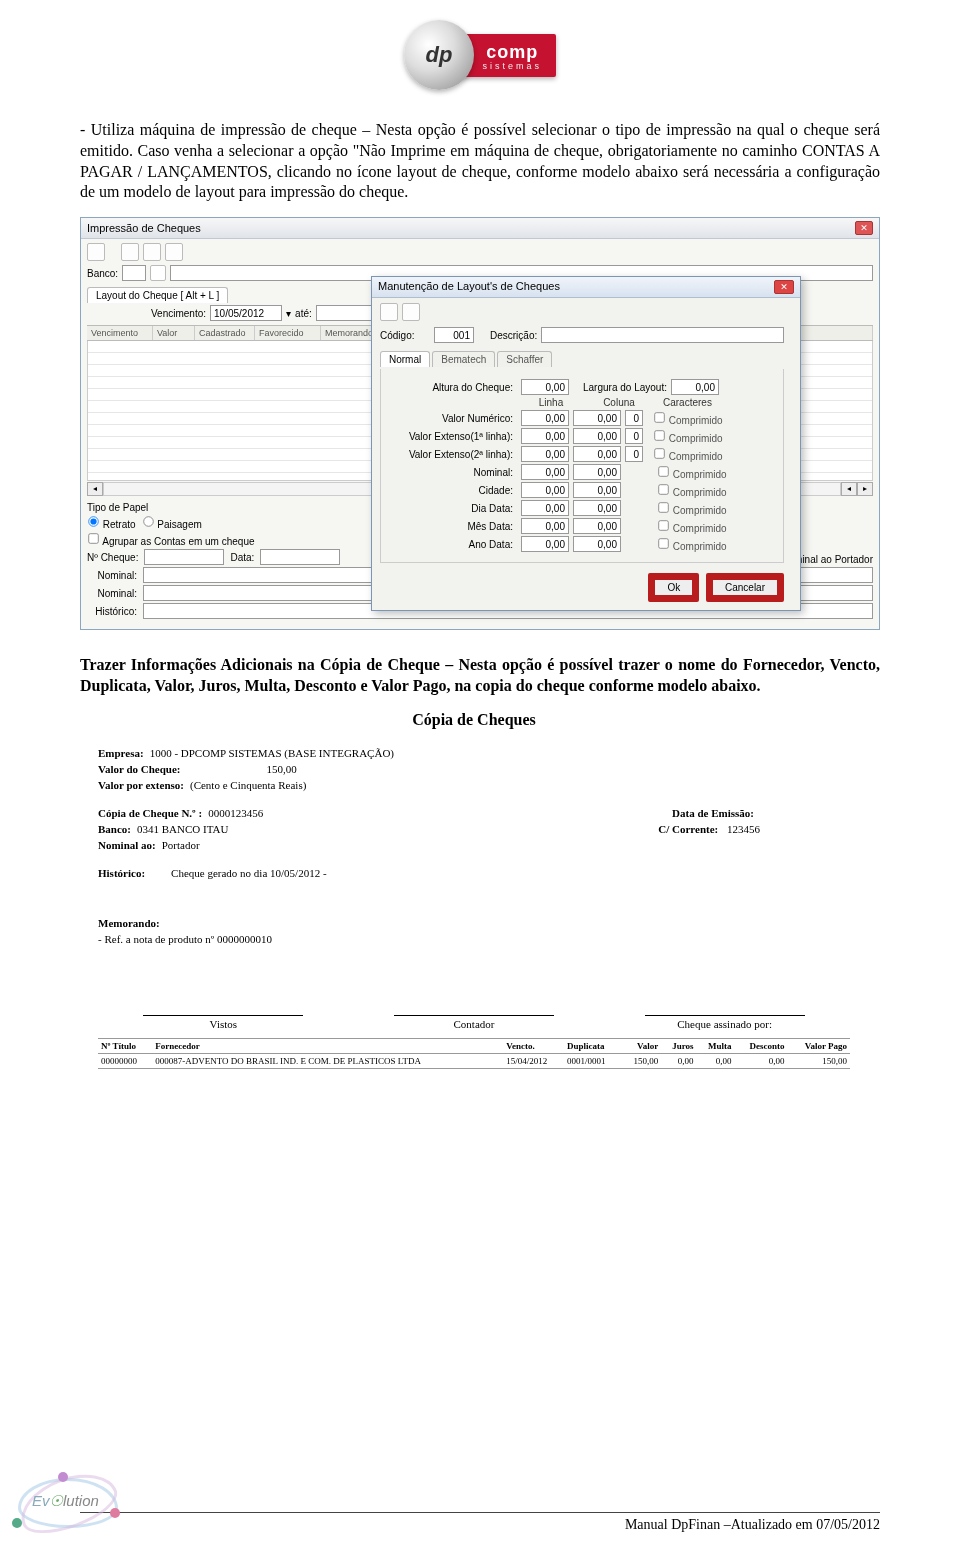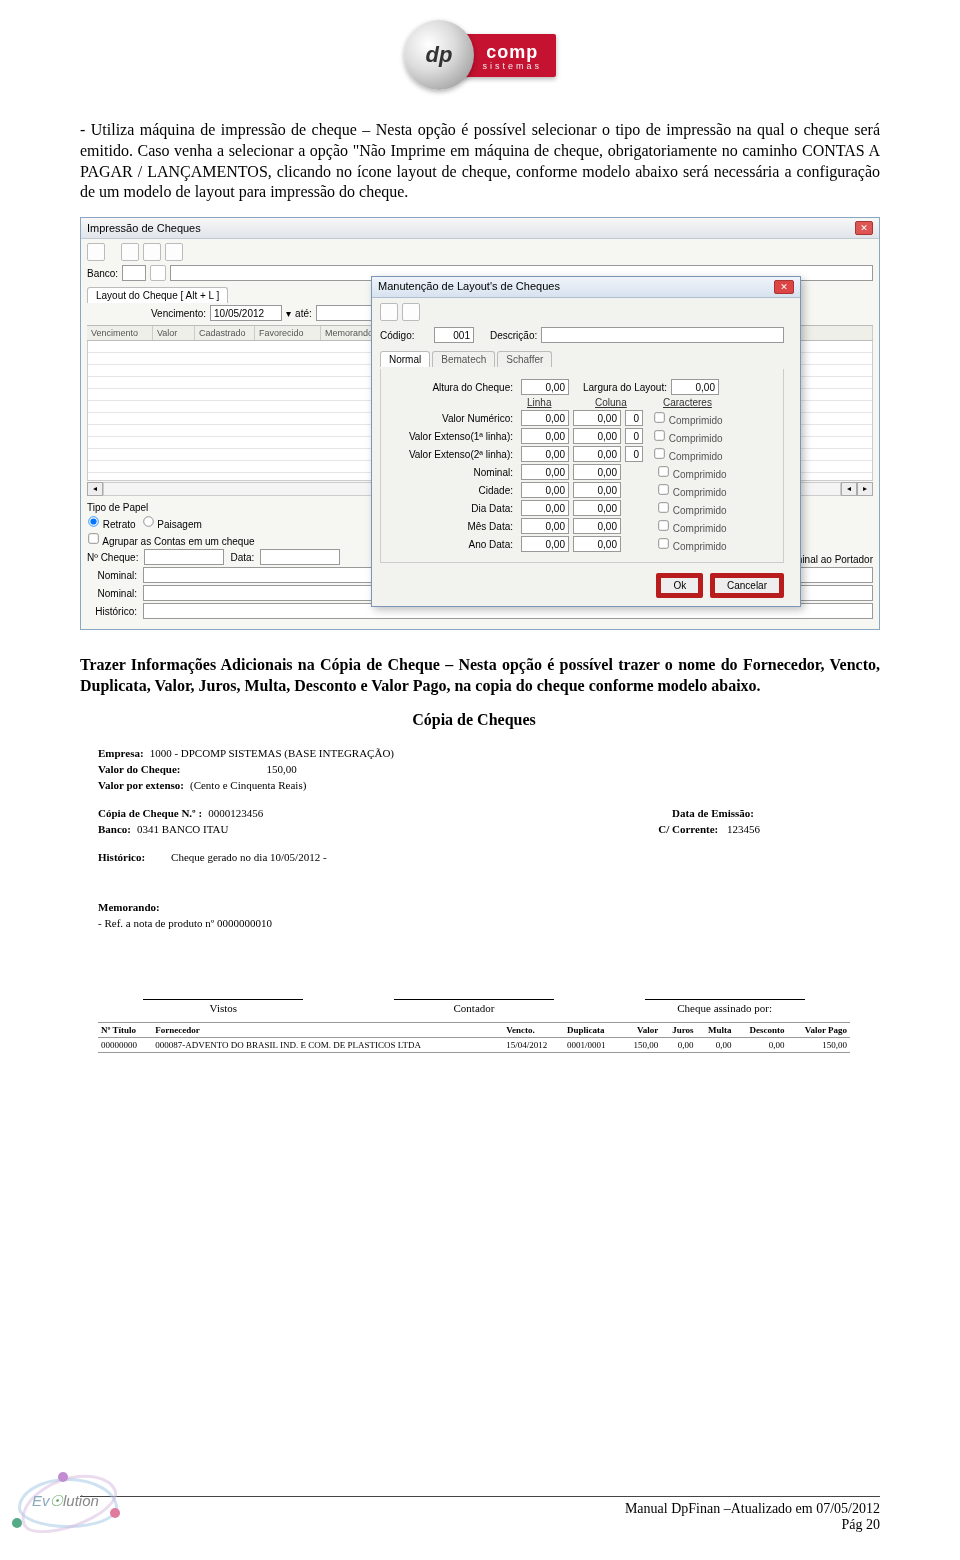--- a/index.html
+++ b/index.html
@@ -43,25 +43,25 @@
 
   
   .dialog { position:absolute; top:58px; left:290px; width:430px; border:1px solid #7a95b5; background:#f2f2ee; box-shadow:3px 3px 8px rgba(0,0,0,0.25);}
   .dlg-title { background:linear-gradient(#f0f4fa,#d7e2ef); padding:3px 6px; font-size:11px; display:flex; justify-content:space-between; border-bottom:1px solid #b0bccf;}
   .dlg-title .xx { background:#d44; border:1px solid #a33; color:#fff; width:20px; height:14px; line-height:12px; text-align:center; font-size:9px; border-radius:2px;}
   .dlg-body { padding:5px 16px 8px 8px; font-size:10px;}
   .dlg-body .tb-row { margin-bottom:6px;}
   .fld-row { display:flex; align-items:center; gap:4px; margin:2px 0;}
   .fld-row .lab { width:130px; text-align:right; padding-right:4px;}
   .col-heads { display:flex; gap:20px; margin-left:140px; font-size:10px; color:#333;}
-  .col-heads span { width:48px; text-align:left;text-decoration:underline;}
+  .col-heads span { width:48px; text-align:center;}
   .num { width:48px; text-align:right;}
   .chk-lbl { font-size:10px; margin-left:6px; color:#555;}
   .dlg-btns { text-align:right; margin-top:10px;}
-  .dlg-btns button { border:5px solid #b91c1c; background:#eee; padding:2px 12px; font-size:10px; border-radius:2px; margin-left:4px;}
+  .dlg-btns button { border:7px solid #b91c1c; background:#eee; padding:2px 12px; font-size:10px; border-radius:2px; margin-left:4px;}
 
   
   .copia { font-family: Liberation Serif, serif; margin: 10px 30px 20px 18px; }
   .copia h3 { text-align:center; font-size:16px; font-weight:bold; margin-bottom:18px;}
   .crow { font-size:11px; margin:4px 0; display:flex; flex-wrap:wrap;}
   .crow strong { font-weight:bold; margin-right:6px;}
   .crow .col2 { margin-left:auto; padding-right:90px;}
   .crow .gap { width:80px; display:inline-block;}
   .sig { display:flex; justify-content:space-around; margin-top:70px; font-size:11px;}
   .sig div { text-align:center; border-top:1px solid #000; width:160px; padding-top:2px;}
@@ -326,20 +326,24 @@
     <div class="crow">
       <strong>Cópia de Cheque N.º :</strong>
         <span>0000123456</span>
       <span class="col2"><strong>Data de Emissão:</strong></span>
     </div>
     <div class="crow">
       <strong>Banco:</strong>
         <span>0341   BANCO ITAU</span>
       <span class="col2"><strong>C/ Corrente:</strong> <span>123456</span></span>
     </div>
+    <div class="crow">
+        <strong>Nominal ao:</strong>
+        <span>Portador</span>
+      </div>
     <div style="height:8px"></div>
     <div class="crow">
         <strong>Histórico:</strong>
         <span class="gap" style="width:20px"></span>
         <span>Cheque gerado no dia 10/05/2012 -</span>
       </div>
     <div style="height:30px"></div>
     <div class="crow">
         <strong>Memorando:</strong>
       </div>
@@ -379,21 +383,20 @@
         <td class="n">0,00</td>
         <td class="n">150,00</td>
       </tr>
         </tbody>
     </table>
   </div>
 
   <div class="footer">
     <div class="line"></div>
     <div class="txt">Manual DpFinan –Atualizado em 07/05/2012</div>
-    <div class="txt">Pág 20</div>
   </div>
 
   <div class="ev-logo">
     <div class="sw"></div>
       <div class="sw sw2"></div>
     <div class="dot d1"></div>
       <div class="dot d2"></div>
       <div class="dot d3"></div>
     <div class="t"><span class="ev1">Ev</span><span style="color:#6a6">☉</span><span class="ev2">lution</span></div>
   </div>

